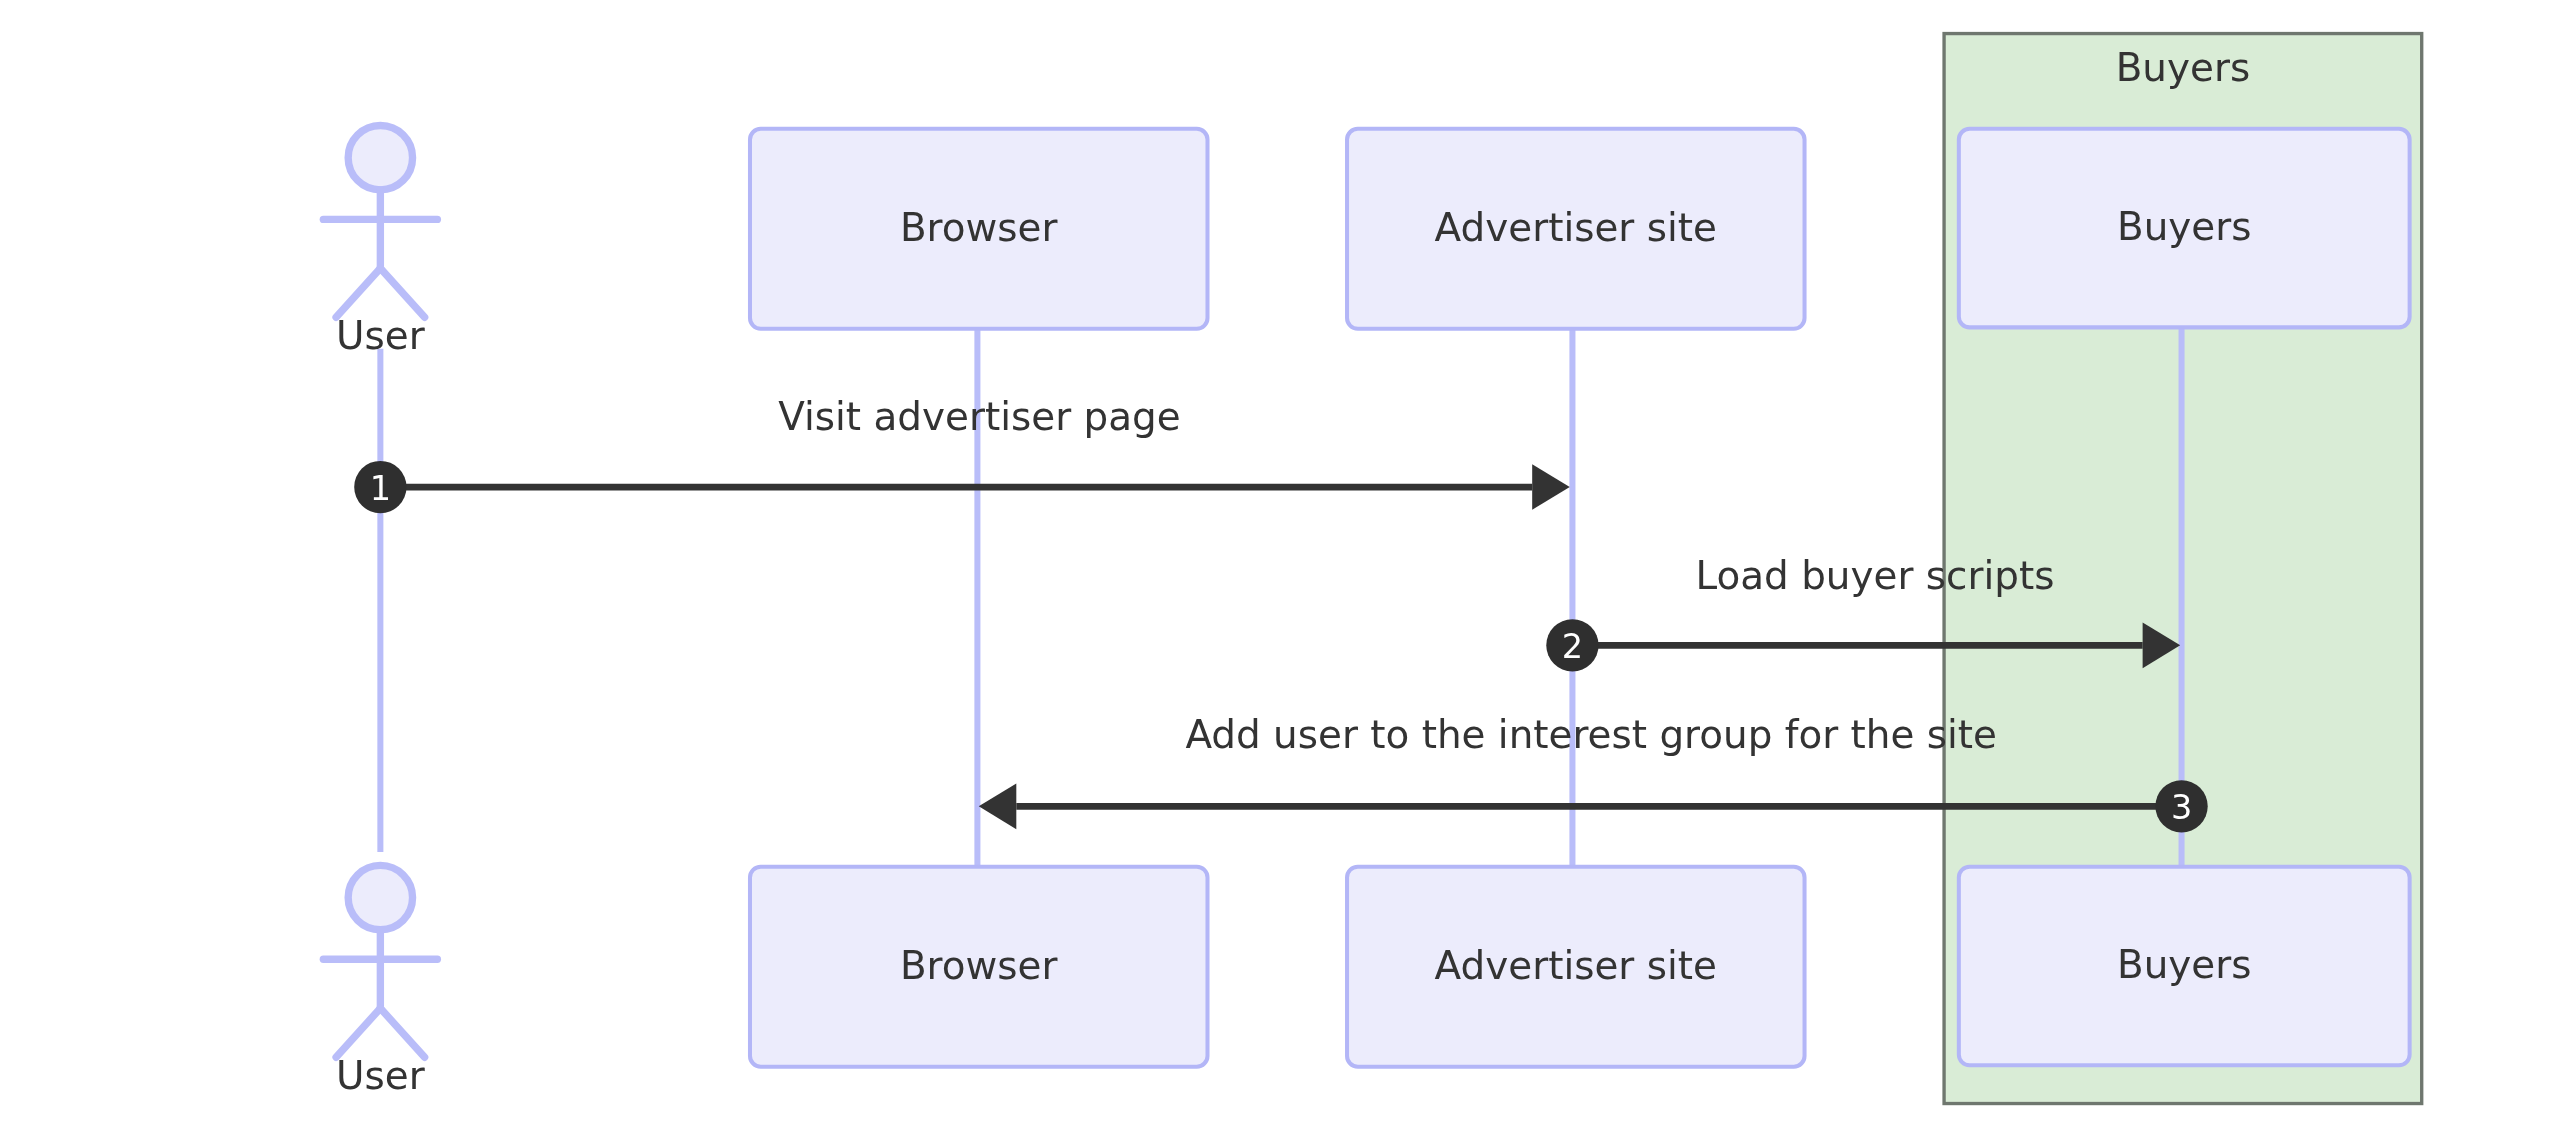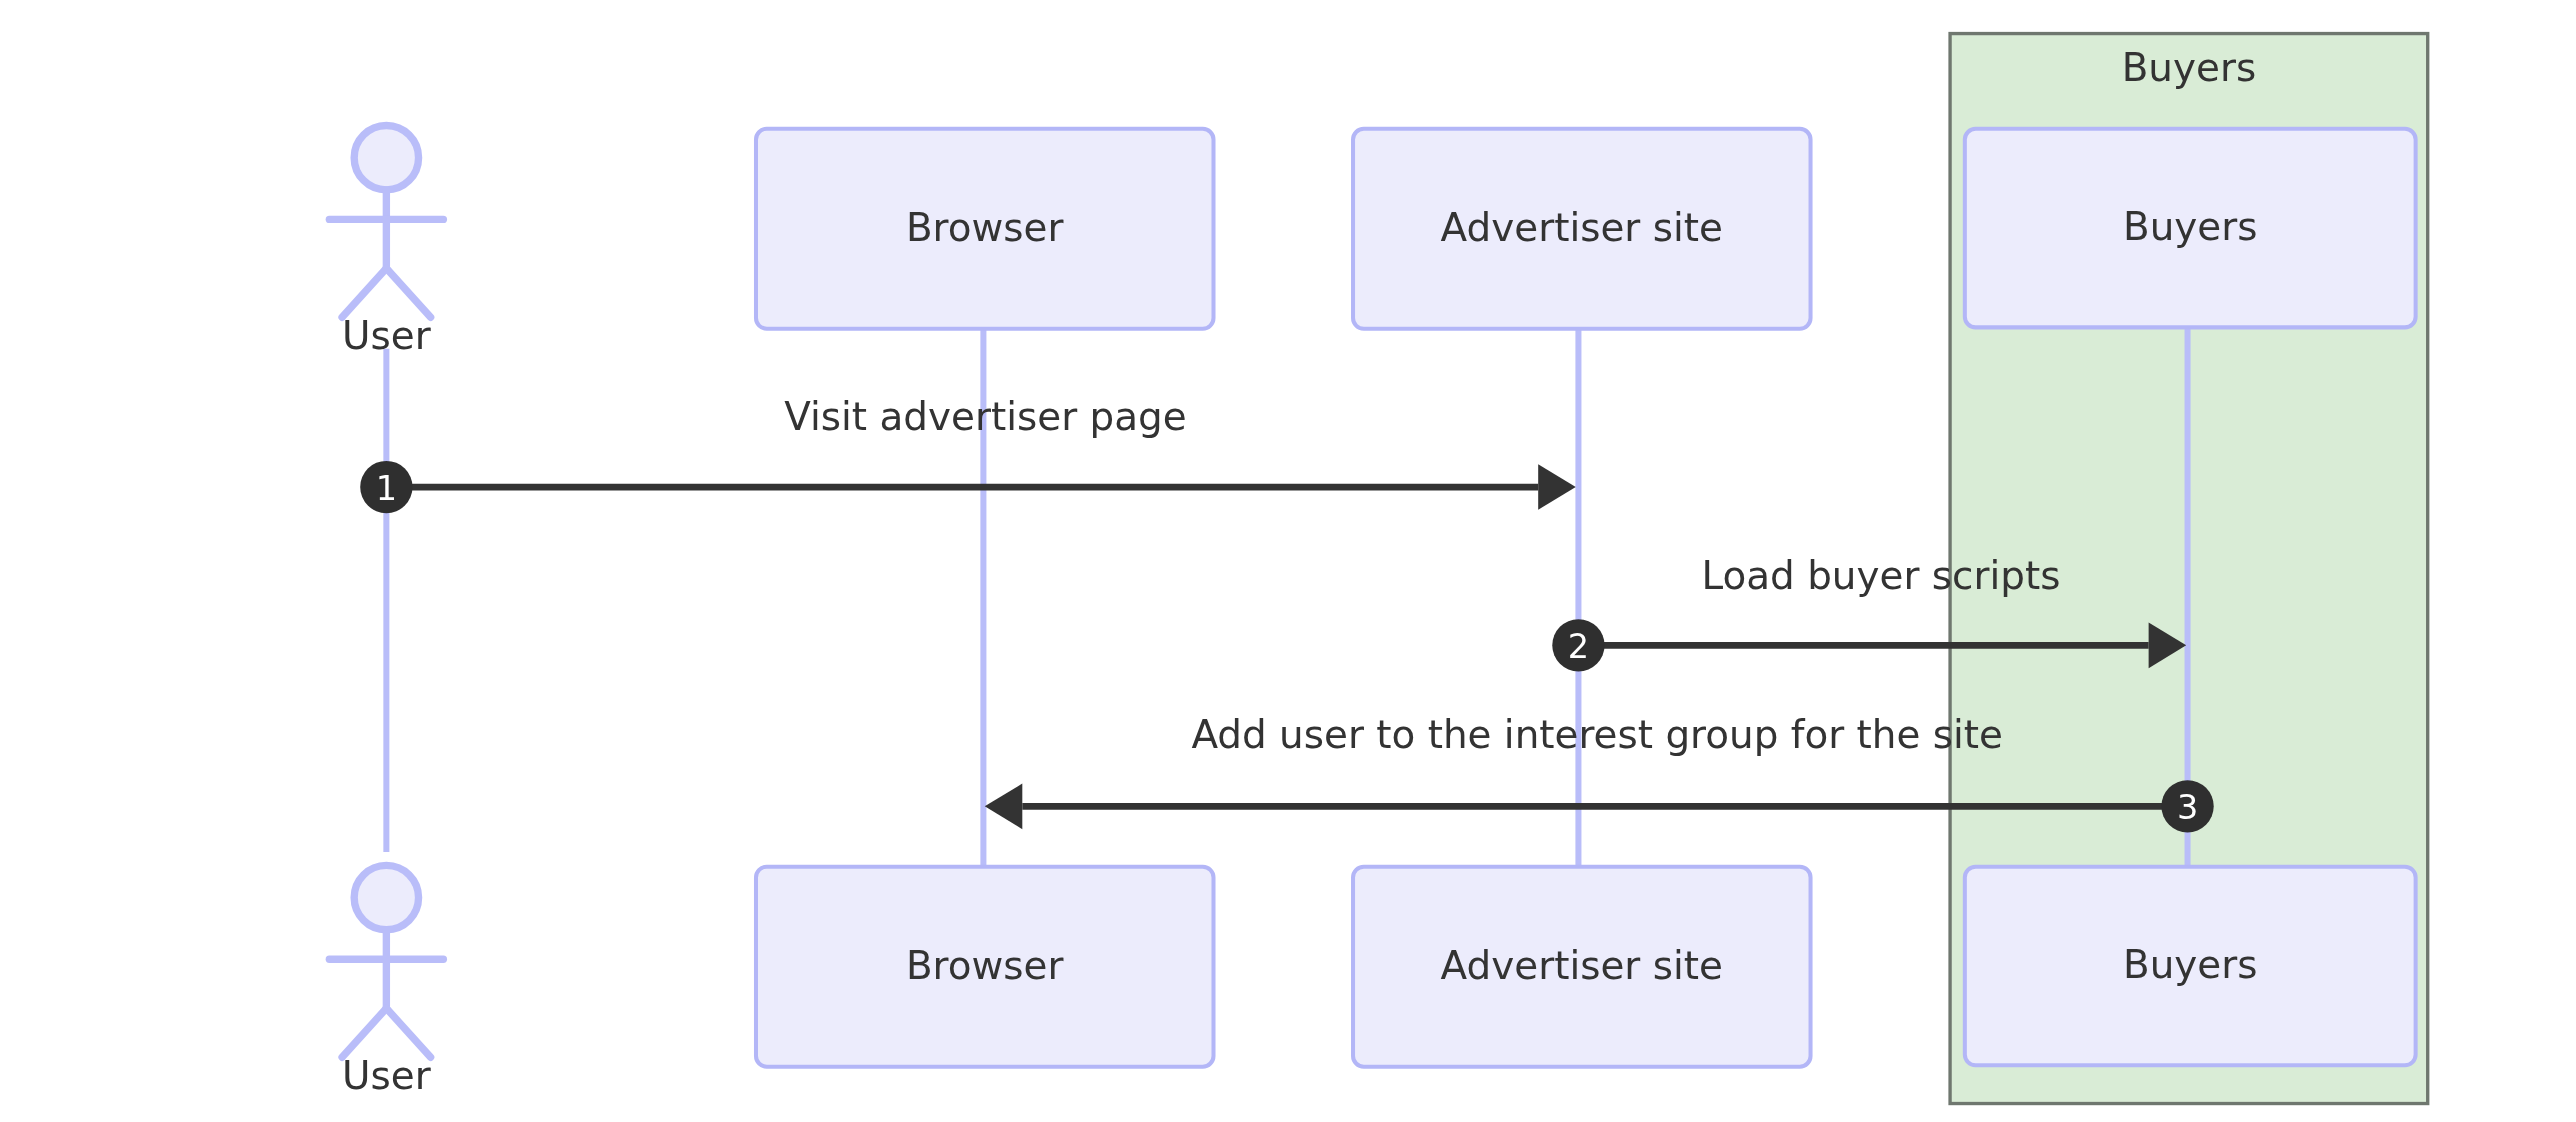--- a/index.html
+++ b/index.html
@@ -1,21 +1,21 @@
 <!DOCTYPE html>
 <html style="font-size:10.7px"><head>
 <meta charset="utf-8">
 <title>Sequence Diagram</title>
 <style>
   html,body{margin:0;padding:0;background:#ffffff;}
   body{
     font-family:"DejaVu Sans", sans-serif;
     width:2576px;height:1123px;position:relative;overflow:hidden;
   }
-  #stage{position:absolute;left:0;top:0;width:2239px;height:1123px;margin-left:6px;}
+  #stage{position:absolute;left:0;top:0;width:2239px;height:1123px;}
   svg.diagram{position:absolute;left:0;top:0;width:2576px;height:1123px;display:block;}
 
   .grp-rect{fill:#d9ecd6;stroke:#6f776f;stroke-width:5;}
   .grp-title{font-family:"DejaVu Sans",sans-serif;font-size:58px;fill:#333333;
              text-anchor:middle;dominant-baseline:middle;}
 
   .pbox{fill:#ececfc;stroke:#b3b6f7;stroke-width:6;rx:16;ry:16;}
   .plabel{font-family:"DejaVu Sans",sans-serif;font-size:58px;fill:#333333;
           text-anchor:middle;dominant-baseline:middle;}
 

